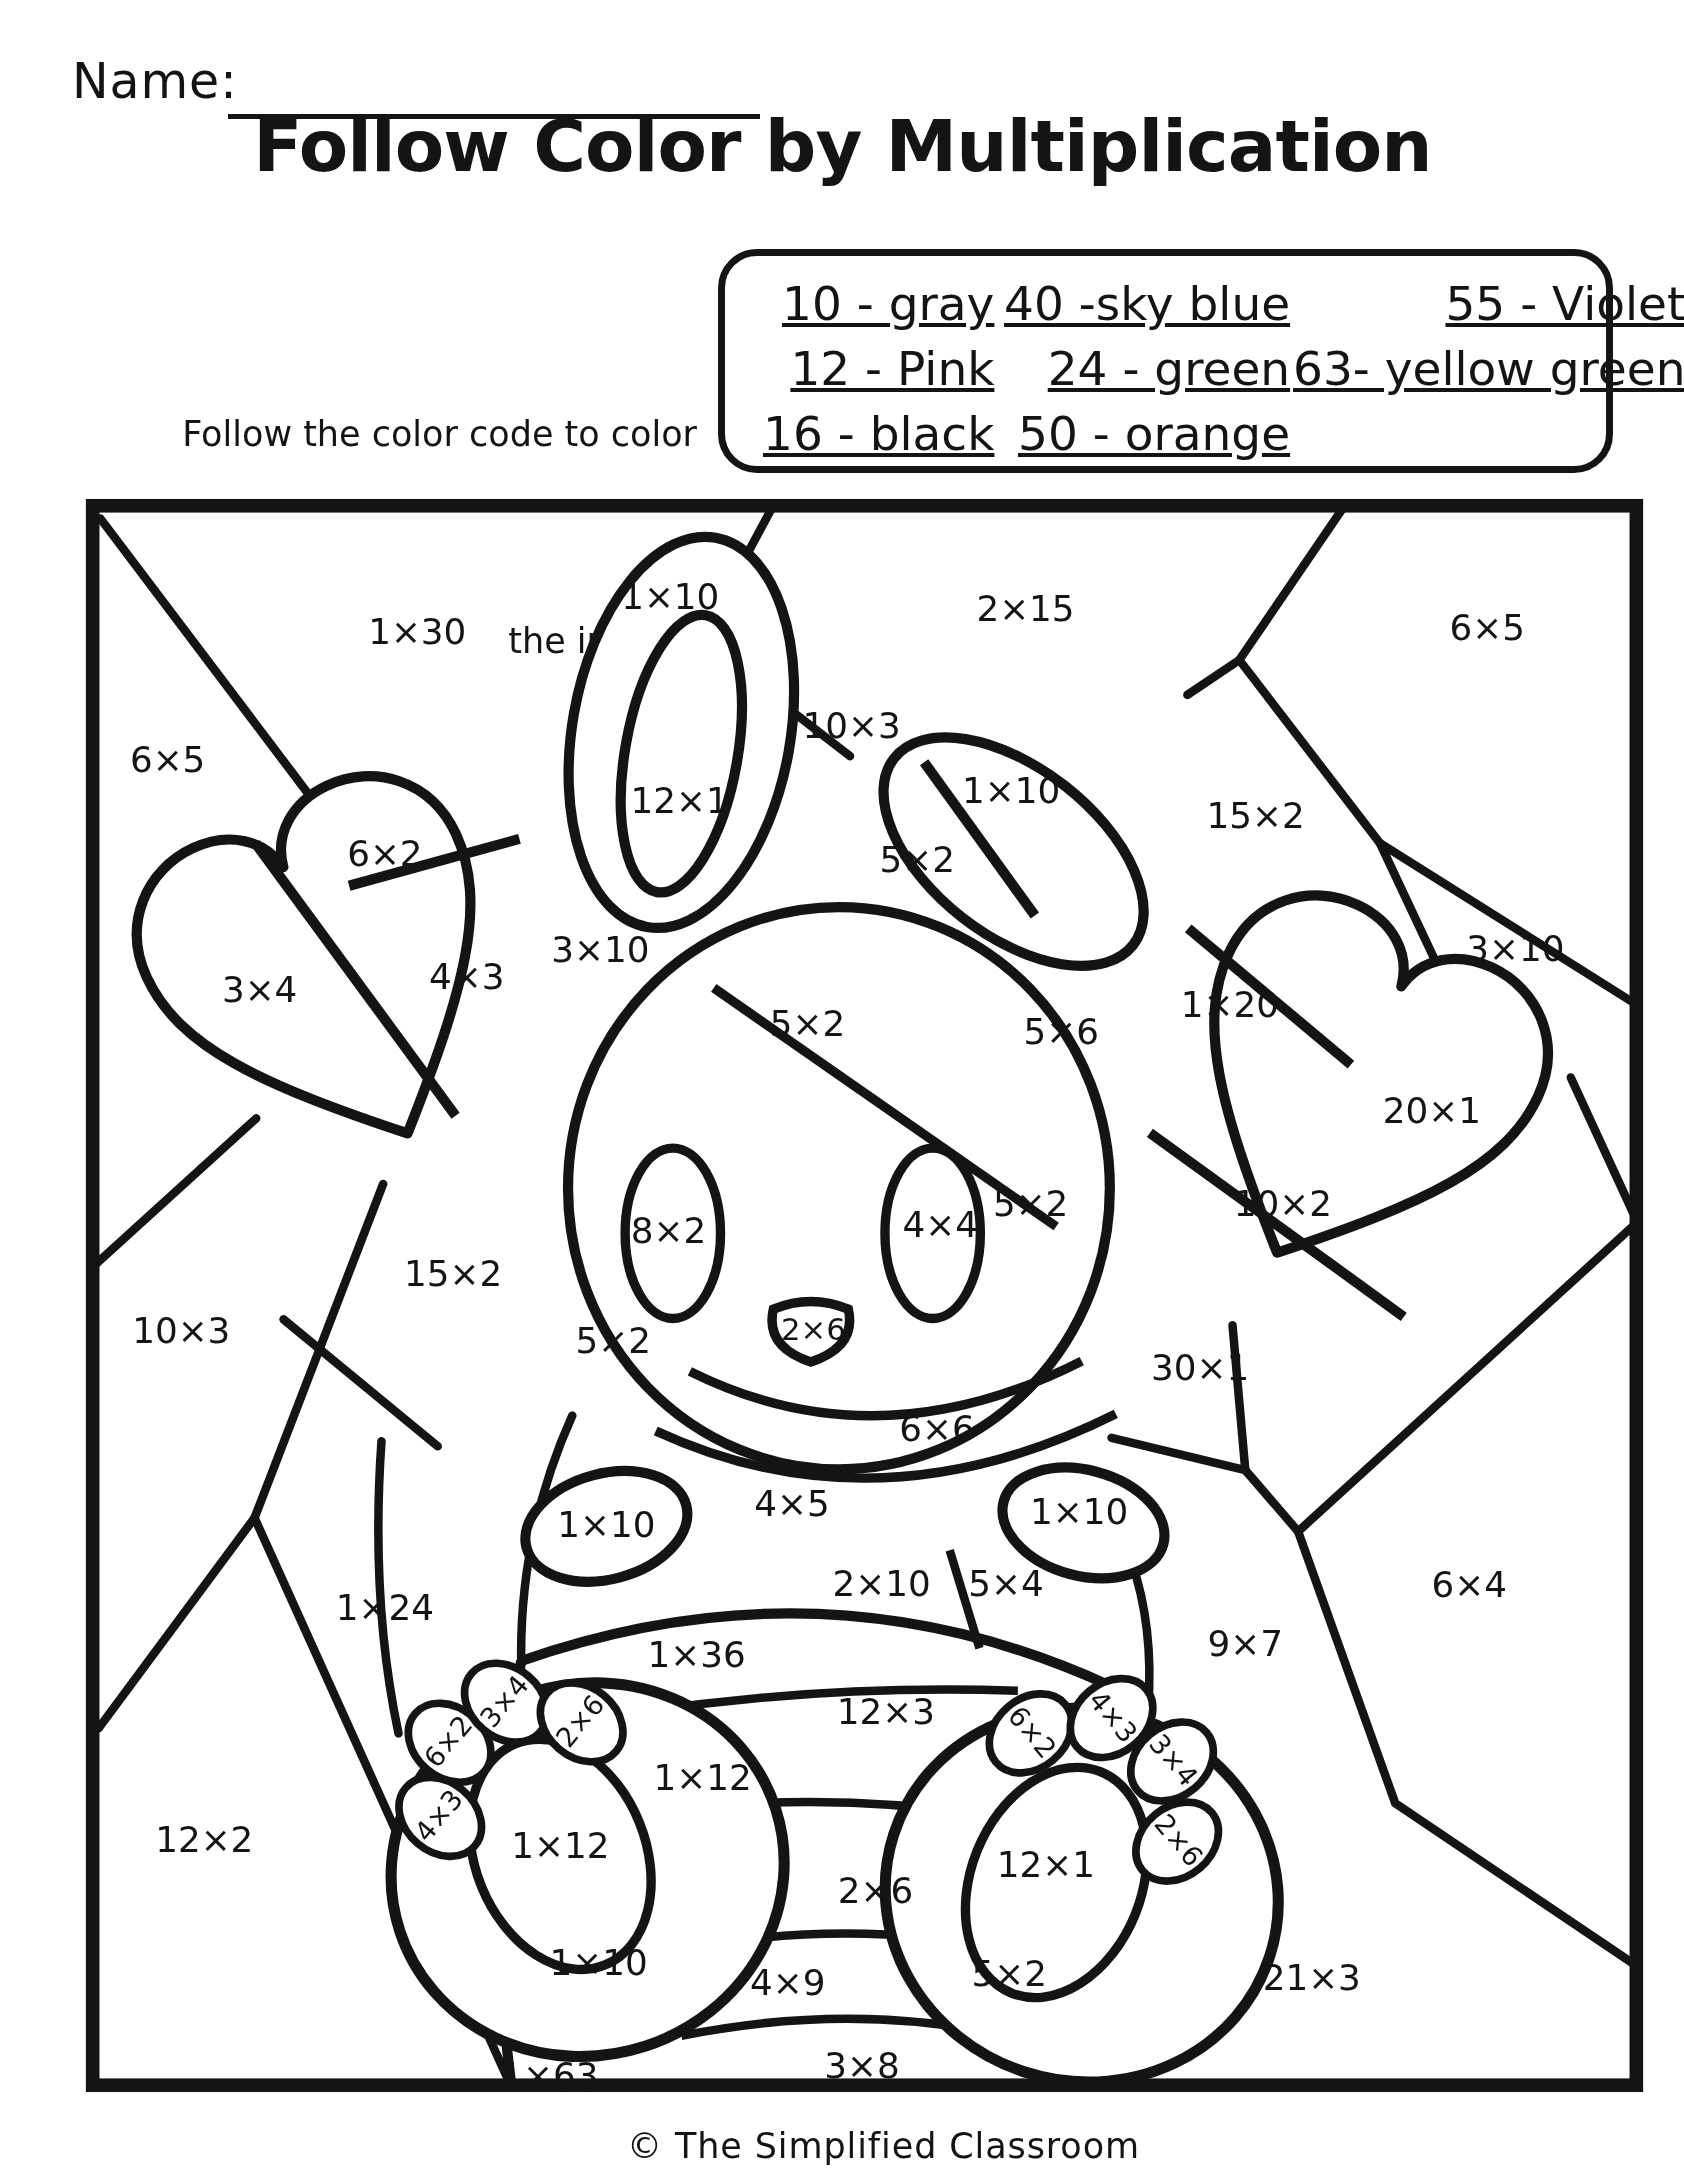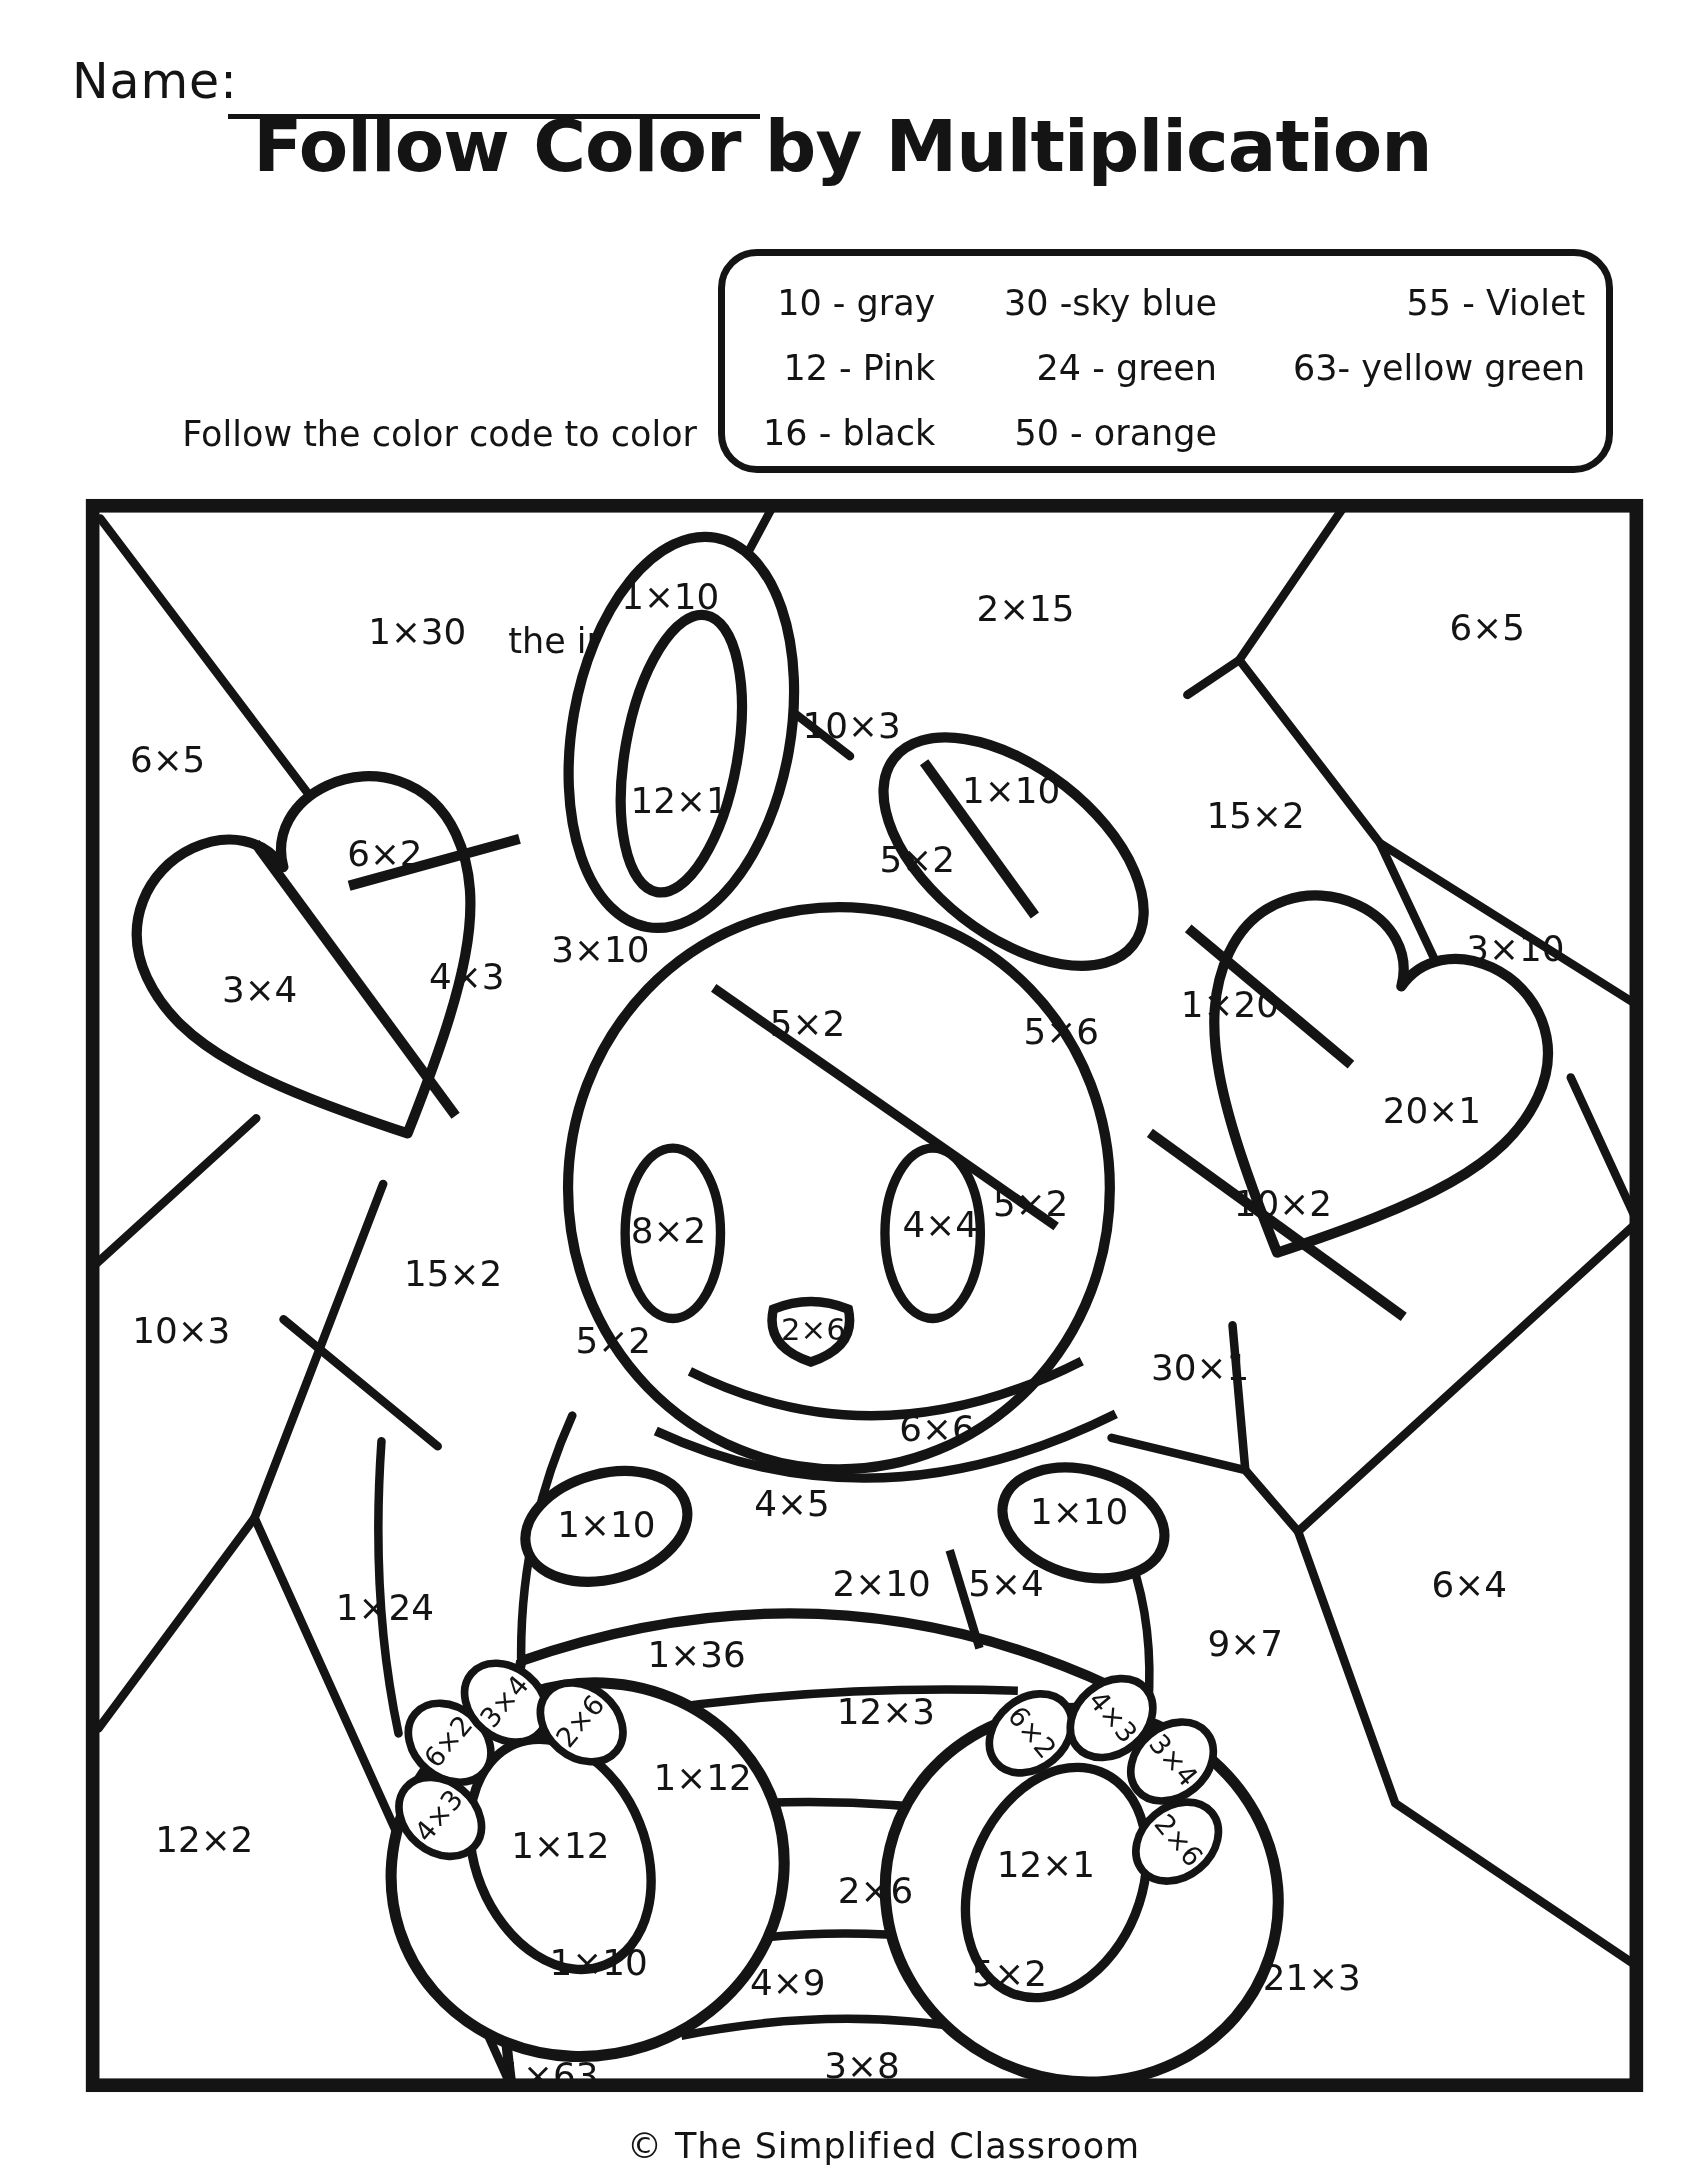--- a/index.html
+++ b/index.html
@@ -13,21 +13,21 @@
   
   .name-row{left:72px;top:53px;font-size:49px;letter-spacing:0.9px;}
   .name-line{left:228px;top:114px;width:532px;height:0;border-bottom:5.1px solid #141414;}
   .page-title{left:0;top:104px;width:100%;text-align:center;
     font-size:72px;font-weight:800;letter-spacing:-0.9px;}
   
   .directions{left:101px;top:262px;width:596px;font-size:35px;line-height:69px;white-space:pre;}
   
   .code-box{left:718px;top:249px;width:881px;height:210px;
     border:7.7px solid #141414;border-radius:39px;}
-  .code-col{position:absolute;top:14.5px;line-height:65px;font-size:35px;white-space:nowrap;}
+  .code-col{position:absolute;top:14.5px;line-height:65px;font-size:47px;white-space:nowrap;text-decoration:underline;}
   .code-col-1{left:38px;} .code-col-2{left:279px;} .code-col-3{left:568px;}
   
   .drawing{left:85px;top:498px;}
   svg text{font-family:"DejaVu Sans",sans-serif;fill:#141414;}
   
   .footer{left:0;top:2126px;width:100%;text-align:center;font-size:35px;letter-spacing:0.9px;margin-left:41px;}
 </style>
 </head>
 <body>
 
@@ -40,21 +40,21 @@
   <div>the image.</div>
 </div>
 
 <div class="abs code-box">
   <div class="code-col code-col-1">
       <div class="code-item">10 - gray</div>
       <div class="code-item">12 - Pink</div>
       <div class="code-item">16 - black</div>
     </div>
   <div class="code-col code-col-2">
-      <div class="code-item">30 -sky blue</div>
+      <div class="code-item">40 -sky blue</div>
       <div class="code-item">24 - green</div>
       <div class="code-item">50 - orange</div>
     </div>
   <div class="code-col code-col-3">
       <div class="code-item">55 - Violet</div>
       <div class="code-item">63- yellow green</div>
     </div>
 </div>
 
 <div class="abs drawing">

